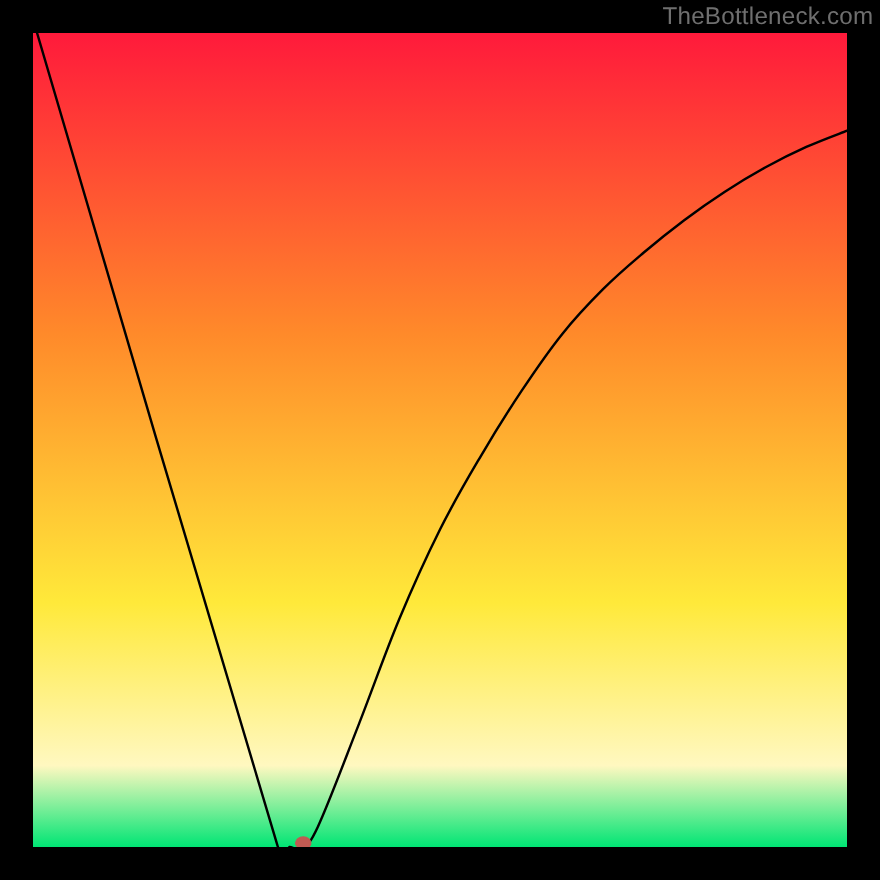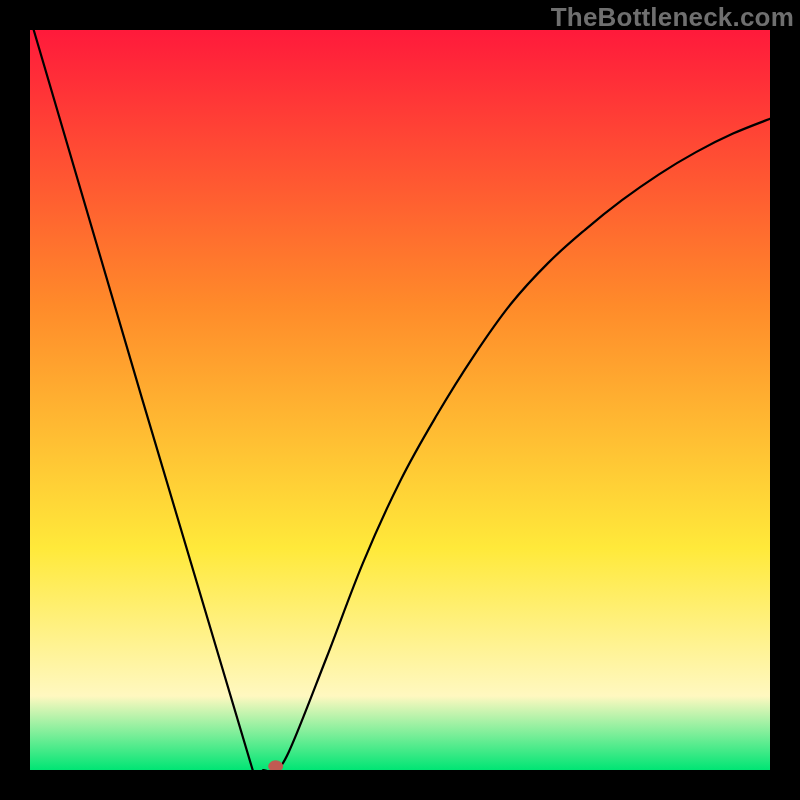--- a/index.html
+++ b/index.html
@@ -15,22 +15,22 @@
     position: relative;
     width: 800px;
     height: 800px;
     background: #000;
   }
   .watermark {
     position: absolute;
     top: 2px;
     right: 6px;
     color: #6f6f6f;
-    font-size: 26px;
-    font-weight: 700;
+    font-size: 22px;
+    font-weight: 400;
     letter-spacing: 0.2px;
     z-index: 10;
   }
   .plot-area {
     position: absolute;
     left: 30px;
     top: 30px;
     width: 740px;
     height: 740px;
     overflow: visible;

